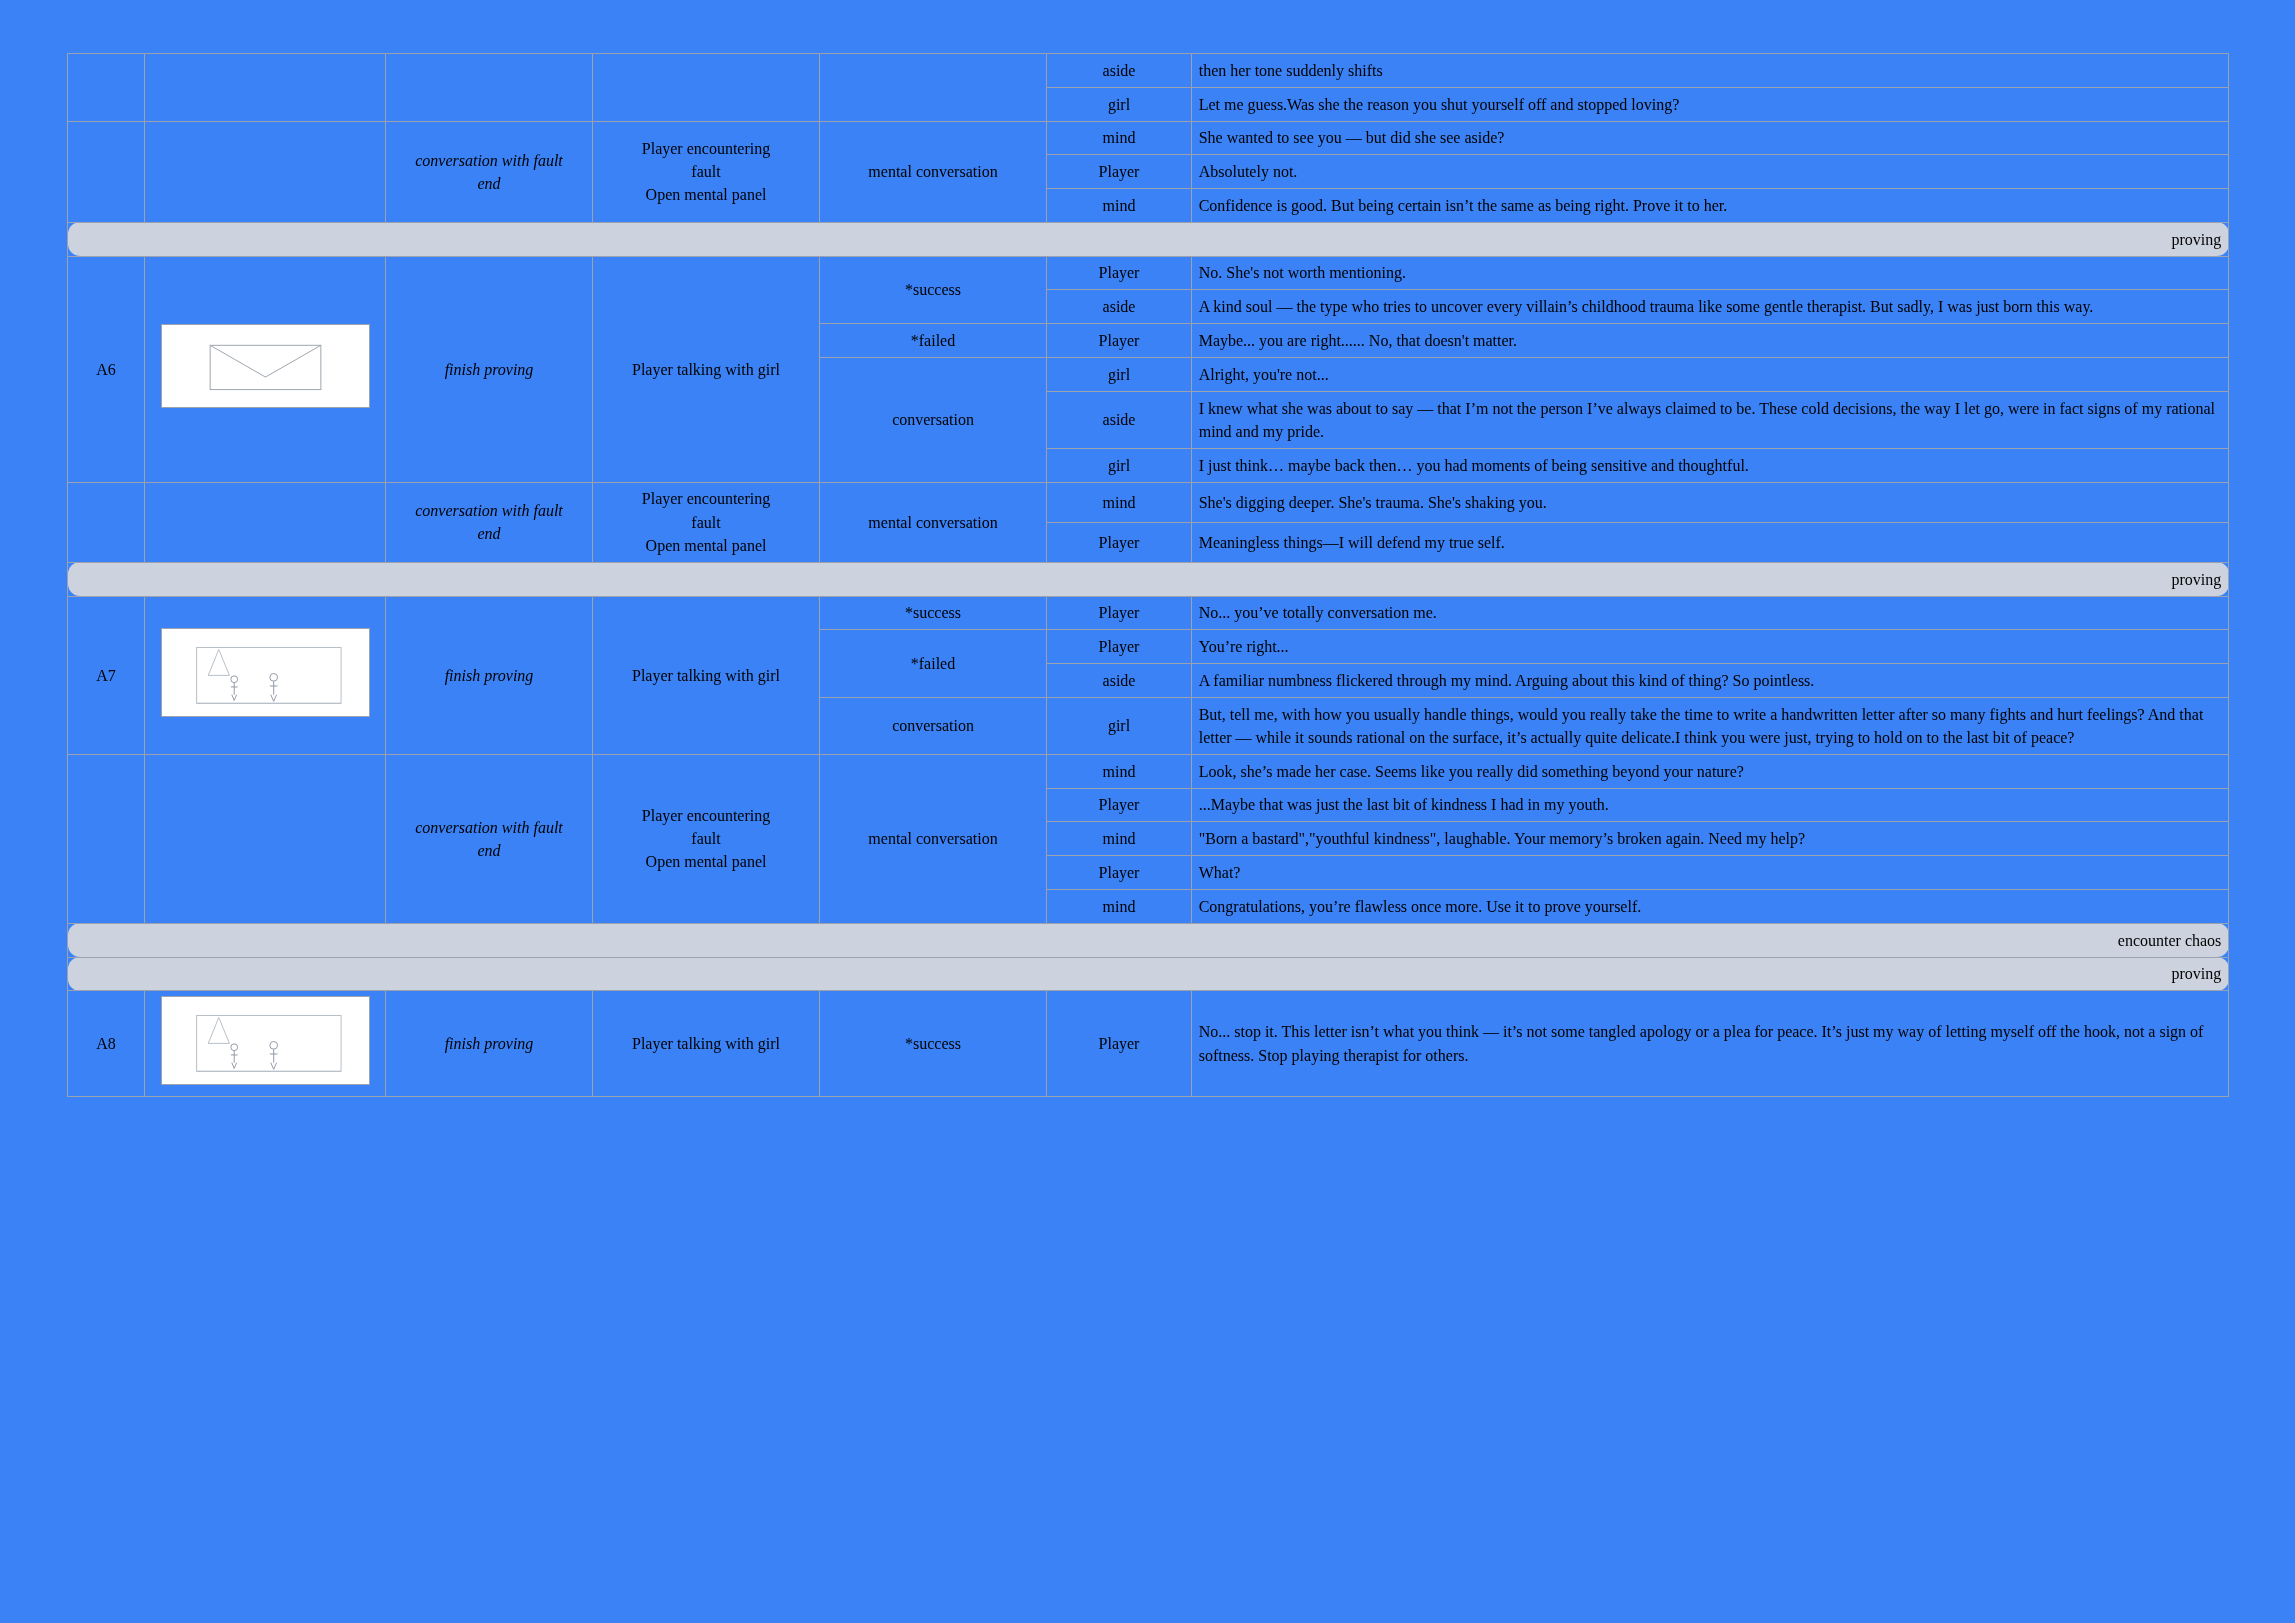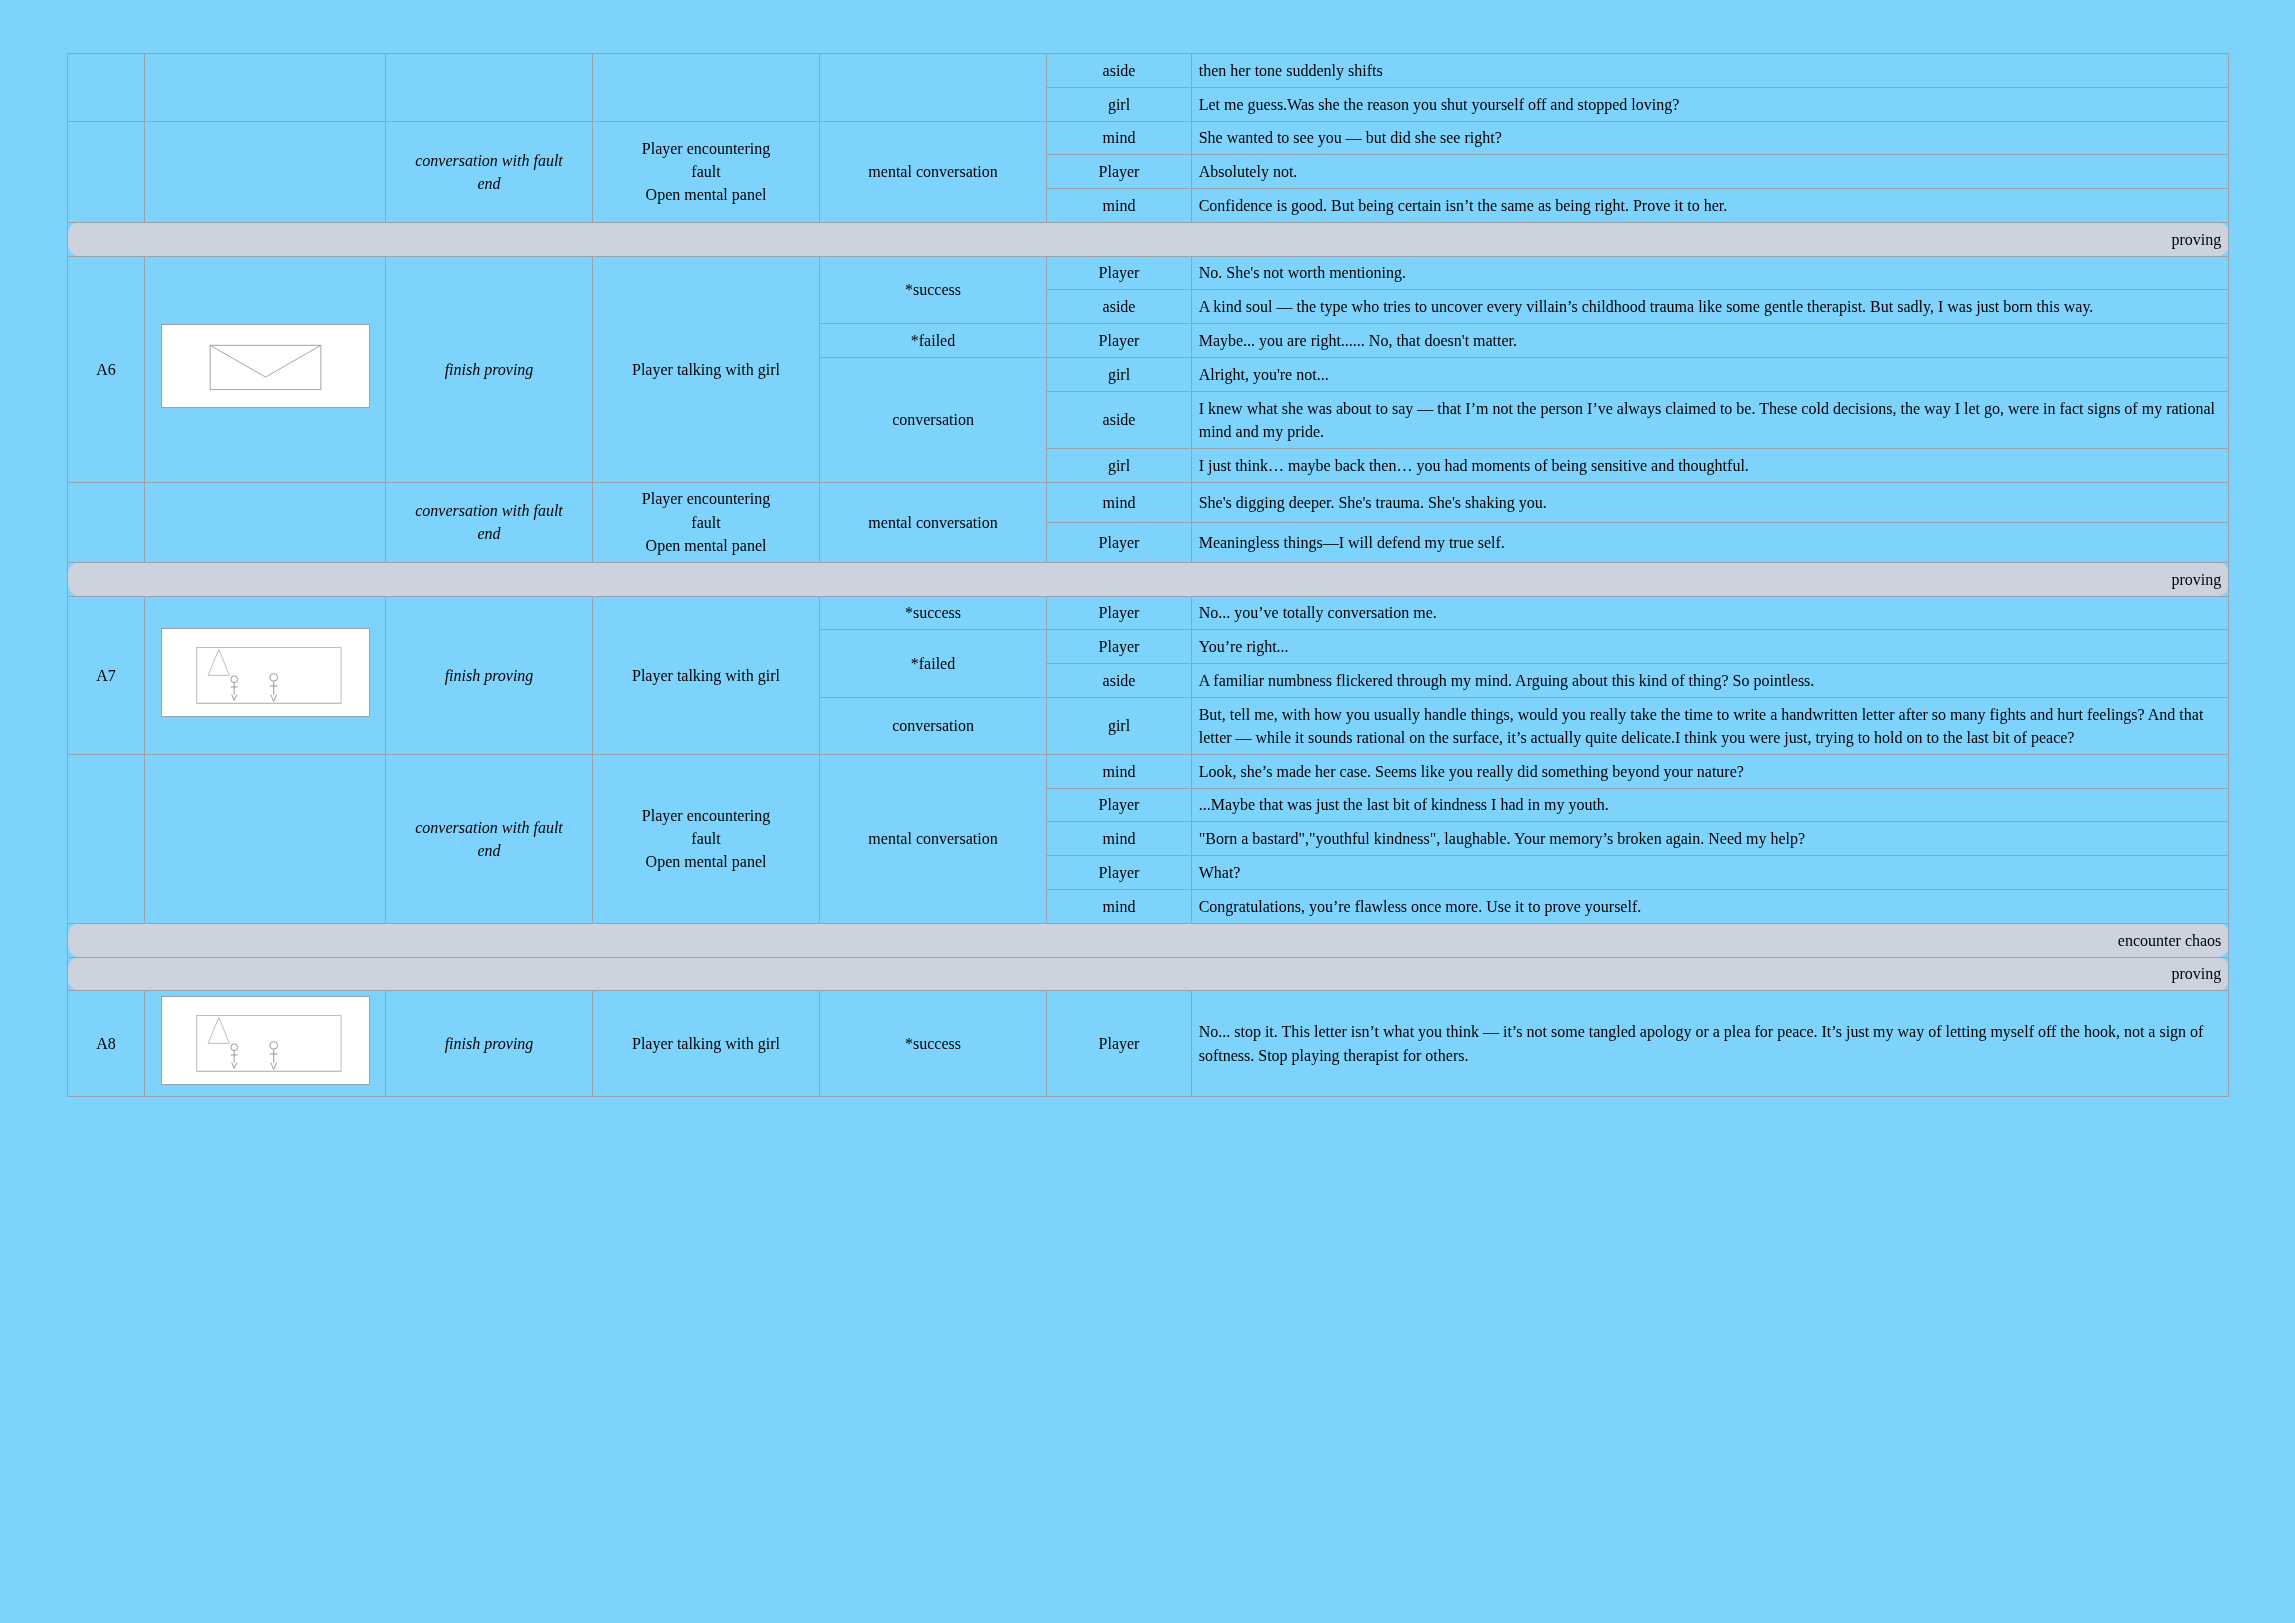--- a/index.html
+++ b/index.html
@@ -11,21 +11,21 @@
     font-family: "Liberation Serif", serif;
     width: 2295px;
     height: 1623px;
     overflow: hidden;
   }
   .page {
     box-sizing: border-box;
     width: 2295px;
     height: 1623px;
     padding: 53px 67px 0 67px;
-    background: #7dd3fc;
+    background: #3b82f6;
   }
   table.script-table {
     border-collapse: collapse;
     table-layout: fixed;
     width: 2161px;
     font-size: 16px;
     line-height: 1.45;
     color: #000000;
   }
   table.script-table td {
@@ -103,21 +103,21 @@
       <tr>
         <td class="id-cell" rowspan="3"></td>
         <td class="thumb-cell" rowspan="3"></td>
         <td class="stage-cell multiline" rowspan="3">conversation with fault
 end</td>
         <td class="action-cell multiline" rowspan="3">Player encountering
 fault
 Open mental panel</td>
         <td class="branch-cell" rowspan="3">mental conversation</td>
         <td class="speaker-cell">mind</td>
-        <td class="line-cell">She wanted to see you — but did she see right?</td>
+        <td class="line-cell">She wanted to see you — but did she see aside?</td>
       </tr>
       <tr>
         <td class="speaker-cell">Player</td>
         <td class="line-cell">Absolutely not.</td>
       </tr>
       <tr>
         <td class="speaker-cell">mind</td>
         <td class="line-cell">Confidence is good. But being certain isn’t the same as being right. Prove it to her.</td>
       </tr>
 

